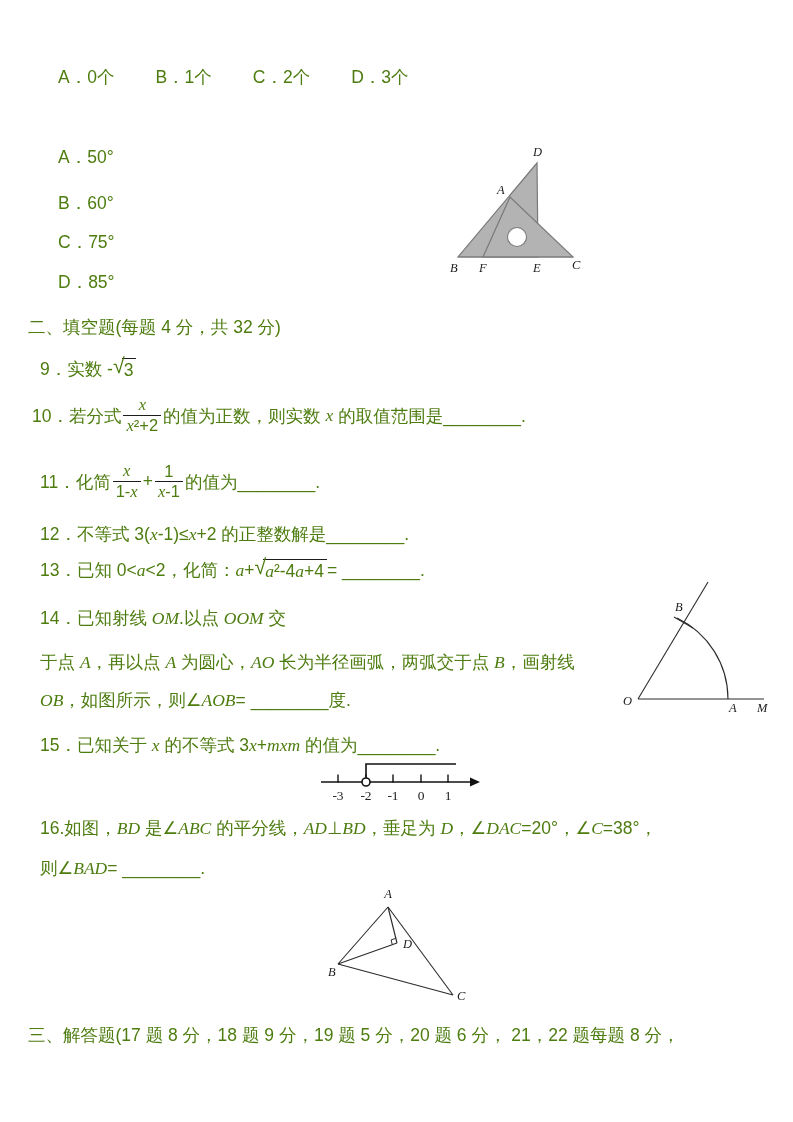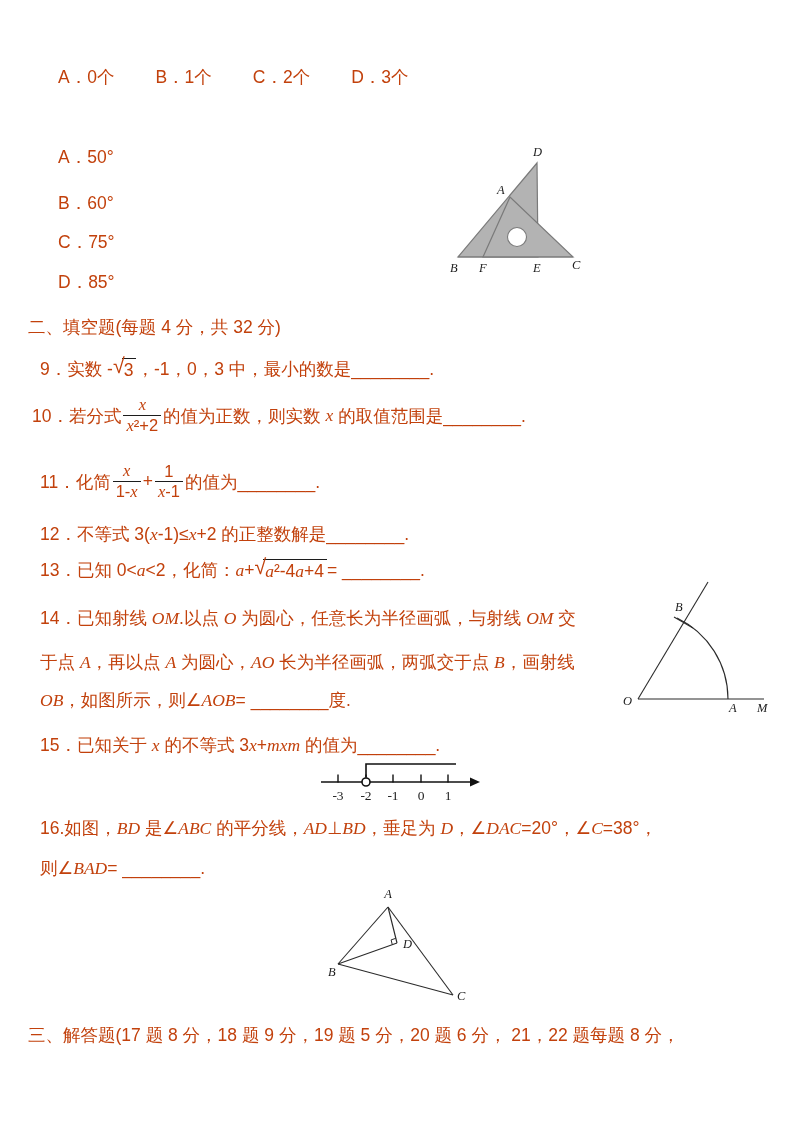--- a/index.html
+++ b/index.html
@@ -2,21 +2,21 @@
 <html><head>
 <meta charset="utf-8">
 <style>
   * { box-sizing: border-box; }
   html, body { margin: 0; padding: 0; background: #ffffff; }
   .page {
     position: relative;
     width: 793px;
     height: 1122px;
     background: #ffffff;
-    color: #c2410c;
+    color: #4d7c0f;
     font-family: "Liberation Sans", "DejaVu Sans", sans-serif;
     font-size: 17.5px;
     overflow: hidden;
   }
   .line {
     position: absolute;
     display: flex;
     align-items: center;
     white-space: pre;
   }
@@ -85,21 +85,20 @@
   </svg>
 
   <div class="line" style="top:315px;left:28px">二、填空题(每题 4 分，共 32 分)</div>
 
   <div class="line" style="top:357px;left:40px">
     <span>9．实数 -</span>
     <span class="sqrt">
       <span class="sign">√</span>
       <span class="rad">3</span>
     </span>
-    <span>，-1，0，3 中，最小的数是________.</span>
   </div>
 
   <div class="line" style="top:396px;left:32px">
     <span>10．若分式</span>
     <span class="frac">
       <span class="num it">x</span>
       <span class="den"><span class="it">x</span><span>²+2</span></span>
     </span>
     <span>的值为正数，则实数 </span>
     <span class="it">x</span>
@@ -131,21 +130,21 @@
     <span class="it">a</span>
     <span>+</span>
     <span class="sqrt">
       <span class="sign">√</span>
       <span class="rad"><span class="it">a</span><span>²-4</span><span class="it">a</span><span>+4</span></span>
     </span>
     <span>= ________.</span>
   </div>
 
   <div class="line" style="top:606px;left:40px">
-    <span>14．已知射线 </span><span class="it">OM</span><span>.以点 </span><span class="it">O</span><span> 为圆心，任意长为半径画弧，与射线 </span><span class="it">OM</span><span> 交</span>
+    <span>14．已知射线 </span><span class="it">OM</span><span>.以点 </span><span class="it">O</span><span class="it">OM</span><span> 交</span>
   </div>
   <div class="line" style="top:650px;left:40px">
     <span>于点 </span><span class="it">A</span><span>，再以点 </span><span class="it">A</span><span> 为圆心，</span><span class="it">AO</span><span> 长为半径画弧，两弧交于点 </span><span class="it">B</span><span>，画射线</span>
   </div>
   <div class="line" style="top:688px;left:40px">
     <span class="it">OB</span><span>，如图所示，则∠</span><span class="it">AOB</span><span>= ________度.</span>
   </div>
 
   <svg class="fig" style="left:612px;top:580px" width="180" height="150" viewBox="0 0 180 150">
     <line x1="26" y1="119" x2="152" y2="119" stroke="#2b2b2b" stroke-width="1.1"></line>

